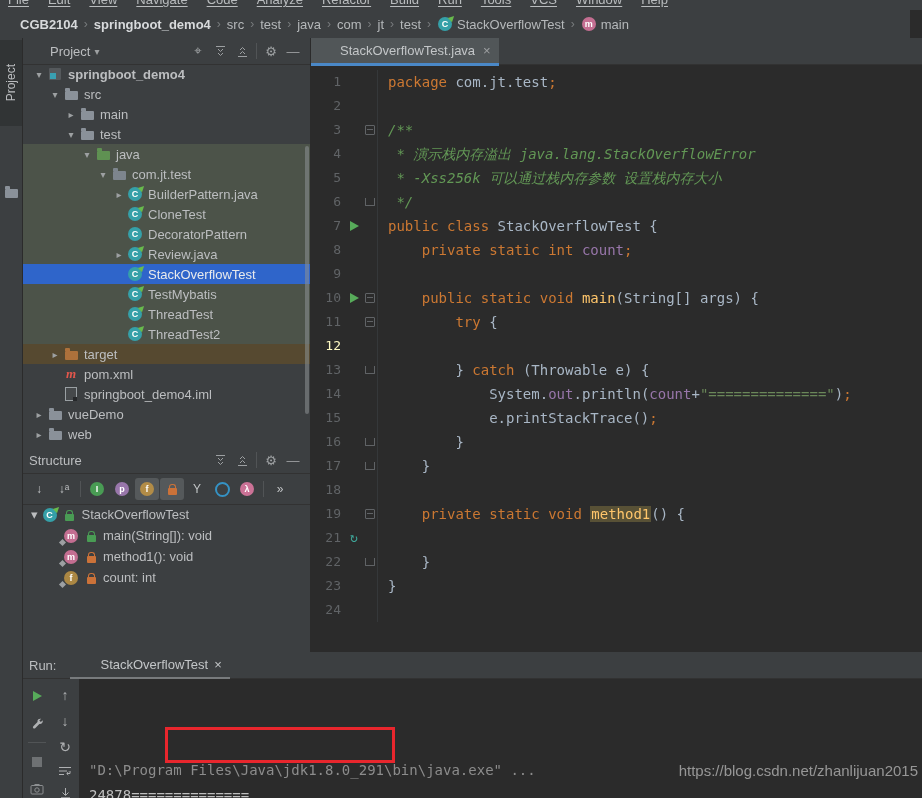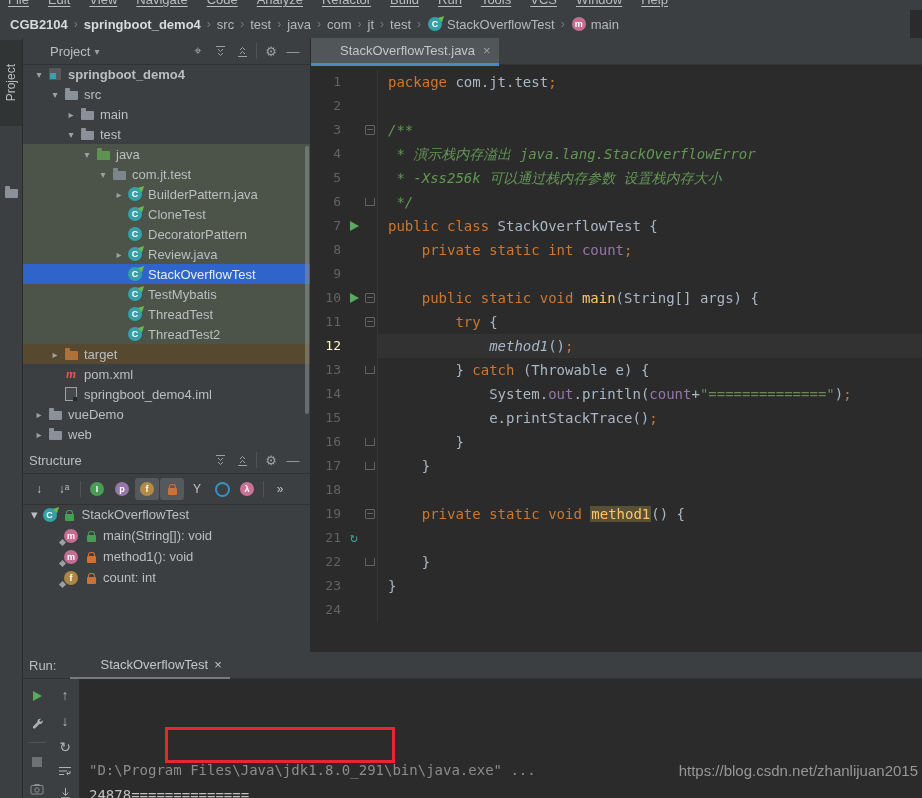--- a/index.html
+++ b/index.html
@@ -4,21 +4,21 @@
 <style>
   html,body{margin:0;padding:0;width:922px;height:798px;overflow:hidden;background:#2b2b2b;
     font-family:"Liberation Sans",sans-serif;-webkit-font-smoothing:antialiased}
   #app{position:relative;width:922px;height:798px;background:#2b2b2b;overflow:hidden}
   
   .menubar{position:absolute;top:0;left:0;right:0;height:10px;background:#3c3f41;overflow:hidden}
   .menubar-in{display:flex;gap:19px;padding-left:8px;margin-top:-9px;font-size:13px;line-height:18px;color:#b9bcbe;white-space:nowrap}
   .menubar-in span{text-decoration:underline;text-underline-offset:2px}
   
   .crumbs{position:absolute;top:10px;left:0;right:12px;height:28px;background:#3c3f41;border-bottom:1px solid #282b2d;
-    display:flex;align-items:center;padding-left:10px;font-size:13px;color:#b5b8ba;white-space:nowrap}
+    display:flex;align-items:center;padding-left:20px;font-size:13px;color:#b5b8ba;white-space:nowrap}
   .crumbs .sep{color:#787b7d;margin:0 6px;font-size:12px}
   .crumbs .bold{font-weight:bold;color:#d8dadc}
   .crumb{display:inline-flex;align-items:center;gap:4px}
   
   .strip{position:absolute;top:38px;left:0;width:22px;bottom:0;background:#3c3f41;border-right:1px solid #2b2b2b}
   .strip .vtab{position:absolute;top:2px;left:0;width:22px;height:86px;background:#313435;display:flex;align-items:center;justify-content:center}
   .strip .vtxt{writing-mode:vertical-rl;transform:rotate(180deg);font-size:12px;color:#bcbec0}
   .strip .sfolder{position:absolute;top:148px;left:5px}
   
   .panel{position:absolute;background:#3c3f41}
@@ -470,21 +470,21 @@
         <div class="cline"><span class="ln">2</span><span class="gi"></span><span class="gf"></span><span class="ctext"></span></div>
         <div class="cline"><span class="ln">3</span><span class="gi"></span><span class="gf"><span class="fold-s"></span></span><span class="ctext"><span class="tk-doc">/**</span></span></div>
         <div class="cline"><span class="ln">4</span><span class="gi"></span><span class="gf"></span><span class="ctext"><span class="tk-doc"> * 演示栈内存溢出 java.lang.StackOverflowError</span></span></div>
         <div class="cline"><span class="ln">5</span><span class="gi"></span><span class="gf"></span><span class="ctext"><span class="tk-doc"> * -Xss256k 可以通过栈内存参数 设置栈内存大小</span></span></div>
         <div class="cline"><span class="ln">6</span><span class="gi"></span><span class="gf"><span class="fold-e"></span></span><span class="ctext"><span class="tk-doc"> */</span></span></div>
         <div class="cline"><span class="ln">7</span><span class="gi"><span class="tri-run"></span></span><span class="gf"></span><span class="ctext"><span class="tk-kw">public class </span><span class="tk-pl">StackOverflowTest {</span></span></div>
         <div class="cline"><span class="ln">8</span><span class="gi"></span><span class="gf"></span><span class="ctext"><span class="tk-pl">    </span><span class="tk-kw">private static int </span><span class="tk-fld">count</span><span class="tk-sc">;</span></span></div>
         <div class="cline"><span class="ln">9</span><span class="gi"></span><span class="gf"></span><span class="ctext"></span></div>
         <div class="cline"><span class="ln">10</span><span class="gi"><span class="tri-run"></span></span><span class="gf"><span class="fold-s"></span></span><span class="ctext"><span class="tk-pl">    </span><span class="tk-kw">public static void </span><span class="tk-mth">main</span><span class="tk-pl">(String[] args) {</span></span></div>
         <div class="cline"><span class="ln">11</span><span class="gi"></span><span class="gf"><span class="fold-s"></span></span><span class="ctext"><span class="tk-pl">        </span><span class="tk-kw">try</span><span class="tk-pl"> {</span></span></div>
-        <div class="cline caret"><span class="ln">12</span><span class="gi"></span><span class="gf"></span><span class="ctext"><span class="tk-pl">            </span><span class="tk-call">method1</span><span class="tk-pl">()</span><span class="tk-sc">;</span></span></div>
+        <div class="cline caret"><span class="ln">12</span><span class="gi"></span><span class="gf"></span></div>
         <div class="cline"><span class="ln">13</span><span class="gi"></span><span class="gf"><span class="fold-e"></span></span><span class="ctext"><span class="tk-pl">        } </span><span class="tk-kw">catch</span><span class="tk-pl"> (Throwable e) {</span></span></div>
         <div class="cline"><span class="ln">14</span><span class="gi"></span><span class="gf"></span><span class="ctext"><span class="tk-pl">            System.</span><span class="tk-fld">out</span><span class="tk-pl">.println(</span><span class="tk-fld">count</span><span class="tk-pl">+</span><span class="tk-str">"=============="</span><span class="tk-pl">)</span><span class="tk-sc">;</span></span></div>
         <div class="cline"><span class="ln">15</span><span class="gi"></span><span class="gf"></span><span class="ctext"><span class="tk-pl">            e.printStackTrace()</span><span class="tk-sc">;</span></span></div>
         <div class="cline"><span class="ln">16</span><span class="gi"></span><span class="gf"><span class="fold-e"></span></span><span class="ctext"><span class="tk-pl">        }</span></span></div>
         <div class="cline"><span class="ln">17</span><span class="gi"></span><span class="gf"><span class="fold-e"></span></span><span class="ctext"><span class="tk-pl">    }</span></span></div>
         <div class="cline"><span class="ln">18</span><span class="gi"></span><span class="gf"></span><span class="ctext"></span></div>
         <div class="cline"><span class="ln">19</span><span class="gi"></span><span class="gf"><span class="fold-s"></span></span><span class="ctext"><span class="tk-pl">    </span><span class="tk-kw">private static void </span><span class="tk-mhl">method1</span><span class="tk-pl">() {</span></span></div>
         <div class="cline"><span class="ln">21</span><span class="gi"><span class="recur">↻</span></span><span class="gf"></span></div>
         <div class="cline"><span class="ln">22</span><span class="gi"></span><span class="gf"><span class="fold-e"></span></span><span class="ctext"><span class="tk-pl">    }</span></span></div>
         <div class="cline"><span class="ln">23</span><span class="gi"></span><span class="gf"></span><span class="ctext"><span class="tk-pl">}</span></span></div>

